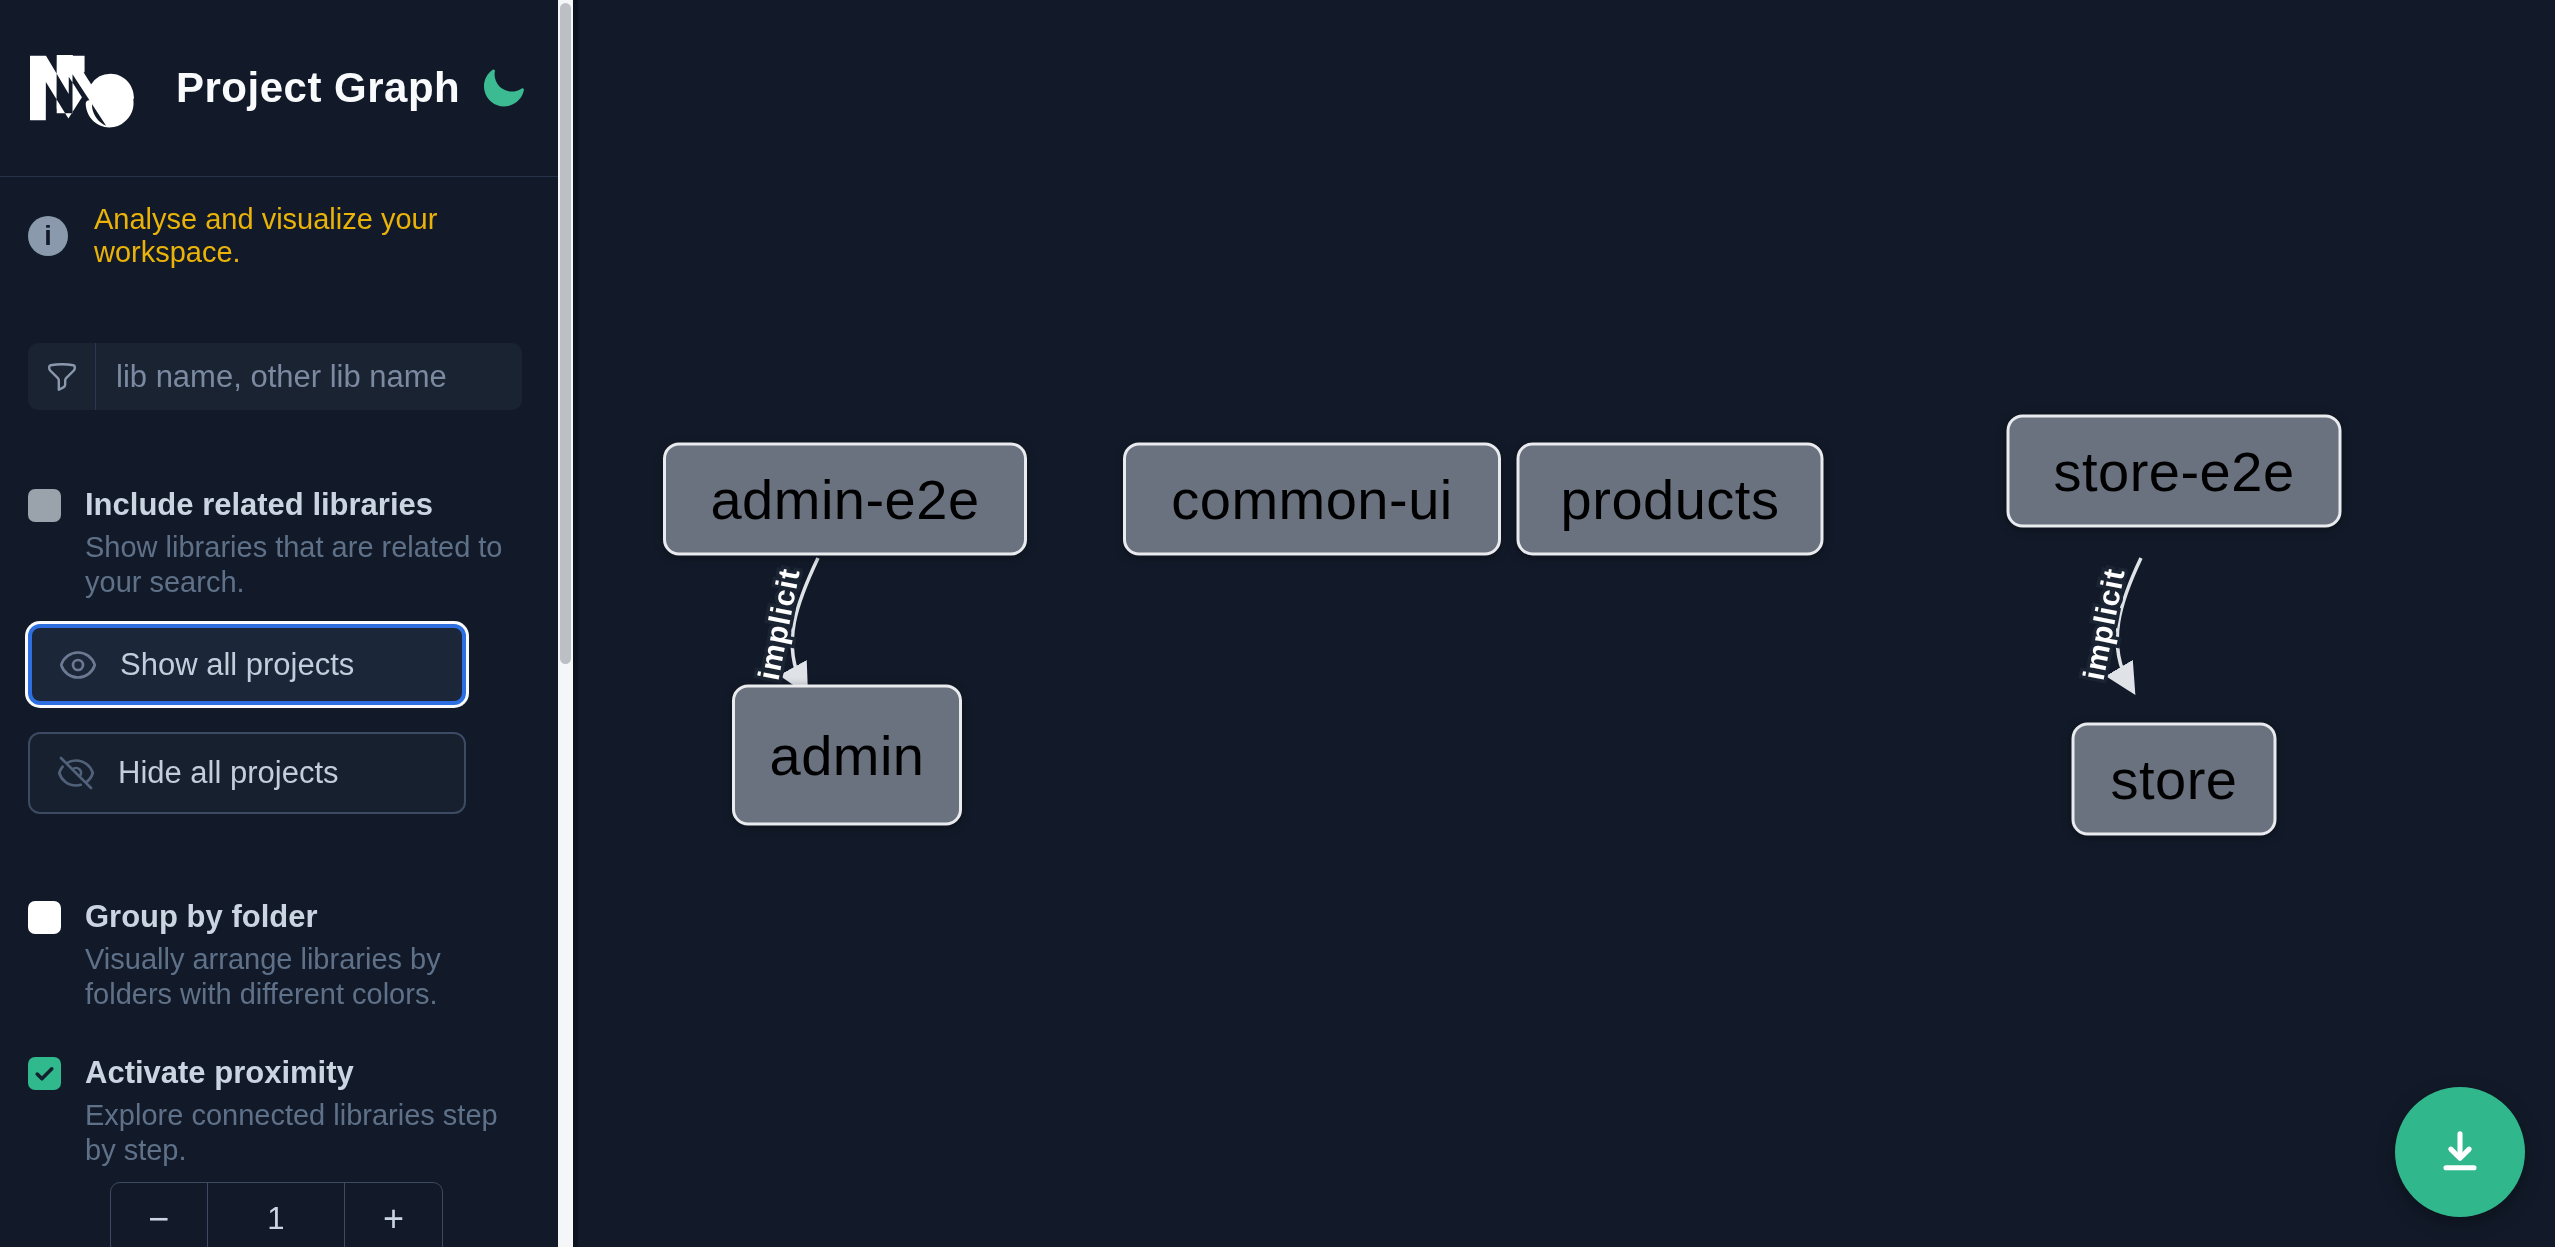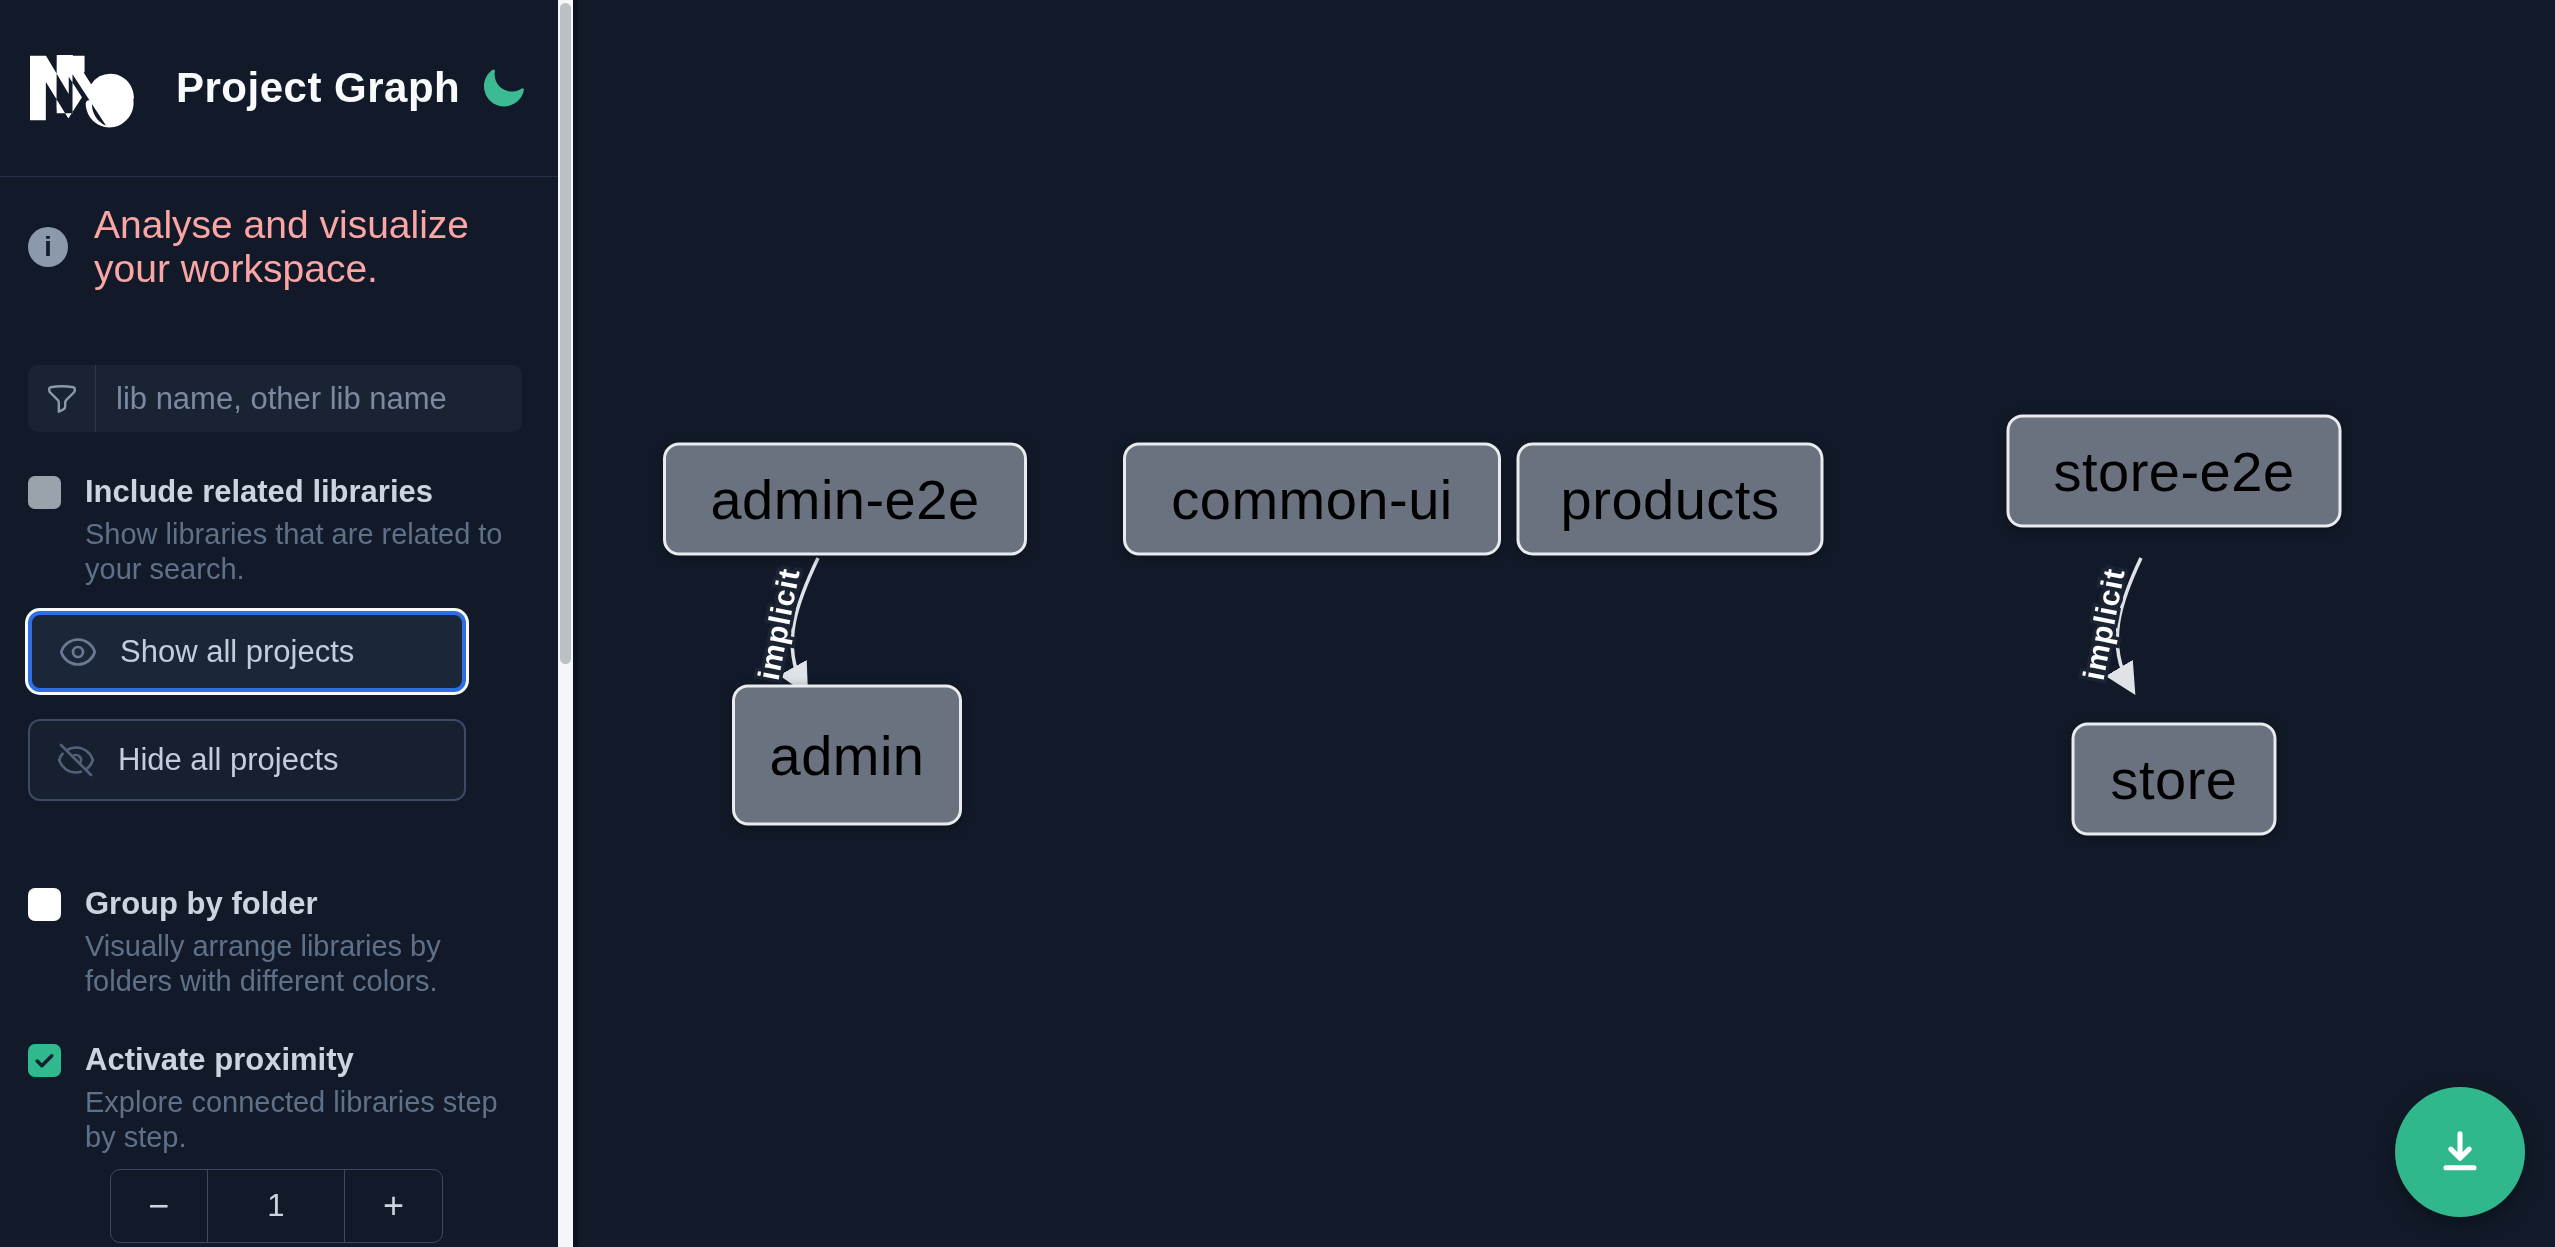--- a/index.html
+++ b/index.html
@@ -44,40 +44,40 @@
   .moon-btn svg { width:46px; height:46px; transform:rotate(-12deg); }
 
   .sb-content { padding:0 28px; }
 
   .info-row { margin-top:26px; display:flex; align-items:center; gap:26px; }
   .info-icon {
     width:40px; height:40px; border-radius:50%; background:#8b99ad;
     color:#121a29; font-weight:700; font-size:27px;
     display:flex; align-items:center; justify-content:center; flex:0 0 auto;
   }
-  .tagline { font-size:39px; color:#fca5a5; }
+  .tagline { font-size:29px; color:#eab308; }
 
   .filter-box {
     margin-top:74px; height:67px; width:494px;
     background:#1a2332; border-radius:10px;
     display:flex; align-items:stretch; overflow:hidden;
   }
   .filter-icon-cell {
     width:68px; display:flex; align-items:center; justify-content:center;
     border-right:1px solid #2b3950; flex:0 0 auto;
   }
   .filter-icon-cell svg { width:34px; height:34px; }
   .filter-input {
     flex:1; background:transparent; border:none; outline:none;
     color:#cbd5e1; font-size:31px; padding:0 20px;
     font-family:"Liberation Sans", sans-serif;
   }
   .filter-input::placeholder { color:#7b8aa1; opacity:1; }
 
-  .check-row { margin-top:41px; }
+  .check-row { margin-top:76px; }
   .check-row .head { display:flex; align-items:center; gap:24px; min-height:38px; }
   .cbox { width:33px; height:33px; border-radius:7px; flex:0 0 auto; cursor:pointer; display:flex; align-items:center; justify-content:center; }
   .cbox.gray  { background:#9aa2ac; }
   .cbox.white { background:#ffffff; }
   .cbox.green { background:#2fb98c; }
   .cbox svg { width:25px; height:25px; }
   .check-label { font-size:31px; font-weight:700; color:#cbd5e1; cursor:pointer; }
   .check-desc {
     margin:6px 0 0 57px; width:445px;
     font-size:29px; line-height:35px; color:#5f7189;

